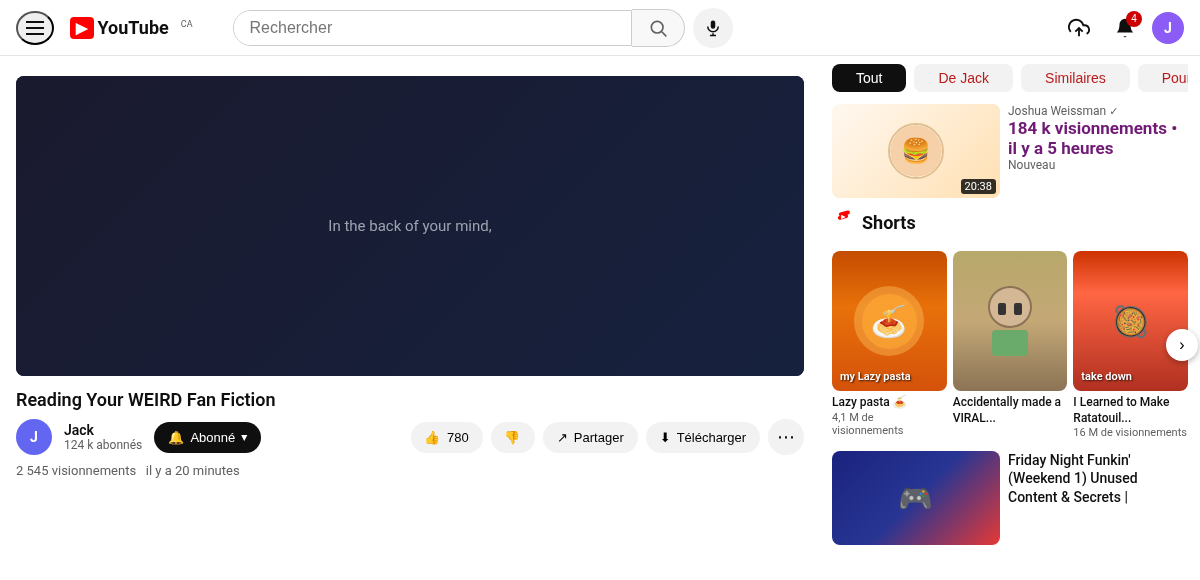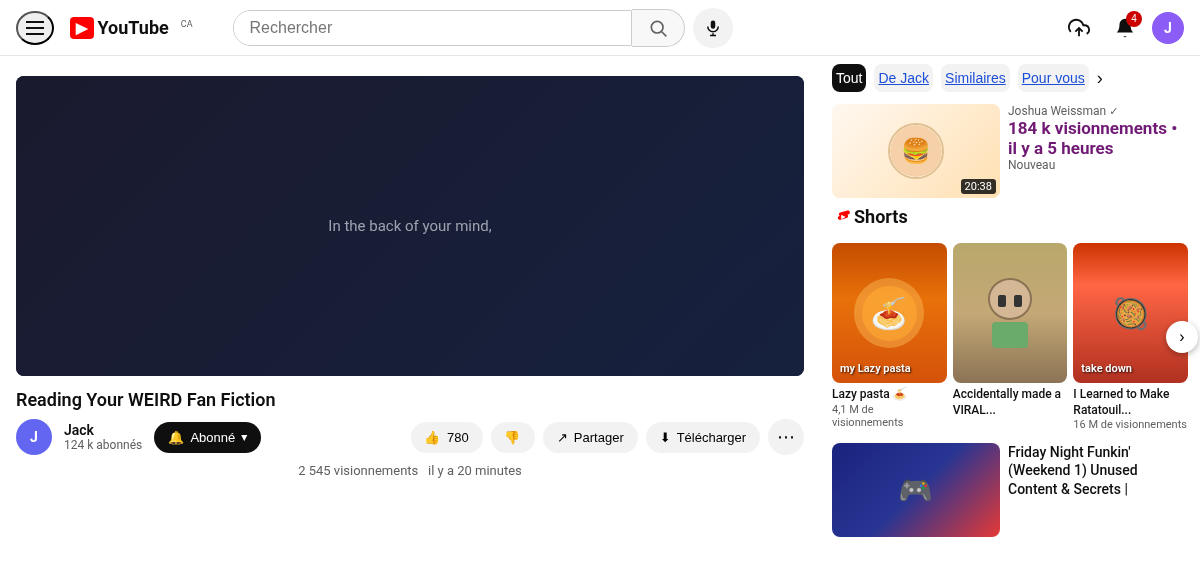--- a/index.html
+++ b/index.html
@@ -41,45 +41,45 @@
     .channel-left { display: flex; align-items: center; gap: 12px; }
     .channel-avatar { width: 36px; height: 36px; border-radius: 50%; background: #6366f1; display: flex; align-items: center; justify-content: center; color: #fff; font-size: 14px; font-weight: bold; }
     .channel-info { display: flex; flex-direction: column; }
     .channel-name { font-size: 14px; font-weight: 600; }
     .channel-subs { font-size: 12px; color: #606060; }
     .subscribe-btn { display: flex; align-items: center; gap: 6px; background: #0f0f0f; color: #fff; border: none; border-radius: 20px; padding: 8px 14px; font-size: 13px; cursor: pointer; }
     .action-btns { display: flex; align-items: center; gap: 8px; }
     .action-btn { display: flex; align-items: center; gap: 6px; background: #f2f2f2; border: none; border-radius: 20px; padding: 8px 14px; font-size: 13px; cursor: pointer; }
     .like-count { font-weight: 500; }
     .more-btn { background: #f2f2f2; border: none; border-radius: 50%; width: 36px; height: 36px; cursor: pointer; font-size: 18px; }
-    .video-stats { font-size: 13px; color: #606060; margin-top: 8px; text-align: center; }
+    .video-stats { font-size: 13px; color: #606060; margin-top: 8px; }
 
     
     .sidebar { width: 380px; padding: 8px 12px; overflow-y: auto; border-left: none; }
     .filter-tabs { display: flex; align-items: center; gap: 8px; margin-bottom: 12px; overflow: hidden; }
-    .filter-tab { padding: 6px 4px; border-radius: 8px; border: none; font-size: 14px; cursor: pointer; white-space: nowrap; }
+    .filter-tab { padding: 6px 24px; border-radius: 8px; border: none; font-size: 14px; cursor: pointer; white-space: nowrap; }
     .filter-tab.active { background: #0f0f0f; color: #fff; }
-    .filter-tab:not(.active) { background: #f2f2f2; color: #1d4ed8; text-decoration: underline; }
+    .filter-tab:not(.active) { background: #f2f2f2; color: #b91c1c; }
     .filter-next-btn { background: none; border: none; cursor: pointer; font-size: 18px; color: #0f0f0f; }
 
     
     .rec-video { display: flex; gap: 8px; margin-bottom: 8px; cursor: pointer; }
     .rec-thumb { position: relative; width: 168px; min-width: 168px; height: 94px; border-radius: 8px; overflow: hidden; }
     .rec-thumb-img { width: 100%; height: 100%; background: #e0e0e0; }
     .rec-thumb-duration { position: absolute; bottom: 4px; right: 4px; background: rgba(0,0,0,0.8); color: #fff; font-size: 11px; padding: 1px 4px; border-radius: 3px; }
     .rec-info { flex: 1; }
     .rec-title { font-size: 14px; font-weight: 500; line-height: 1.3; margin-bottom: 4px; }
     .rec-channel { font-size: 12px; color: #606060; display: flex; align-items: center; gap: 3px; }
     .verified-icon { color: #606060; font-size: 11px; }
     .rec-meta { font-size: 17px; color: #701a75; font-weight: bold; }
     .rec-new-badge { font-size: 12px; color: #606060; }
 
     
     .shorts-section { margin-bottom: 12px; }
-    .shorts-header { display: flex; align-items: flex-start; gap: 0; margin-bottom: 10px; }
+    .shorts-header { display: flex; align-items: flex-end; gap: 8px; margin-bottom: 18px; }
     .shorts-icon { color: #ff0000; font-size: 20px; }
     .shorts-title { font-size: 18px; font-weight: 700; }
     .shorts-grid { display: flex; gap: 6px; position: relative; }
     .short-item { flex: 1; cursor: pointer; }
     .short-thumb { width: 100%; aspect-ratio: 9/16; border-radius: 8px; overflow: hidden; position: relative; background: #333; max-height: 140px; }
     .short-thumb-1 { background: linear-gradient(180deg, #c44c00 0%, #e8710a 40%, #d4520a 100%); }
     .short-thumb-2 { background: linear-gradient(180deg, #b8a86b 0%, #c4a876 50%, #8b7355 100%); }
     .short-thumb-3 { background: linear-gradient(180deg, #cc3300 0%, #ff6644 30%, #b03020 100%); }
     .short-label { position: absolute; bottom: 8px; left: 8px; color: #fff; font-size: 11px; font-weight: 600; text-shadow: 1px 1px 2px rgba(0,0,0,0.8); }
     .short-title { font-size: 12px; font-weight: 500; margin-top: 4px; line-height: 1.3; }

